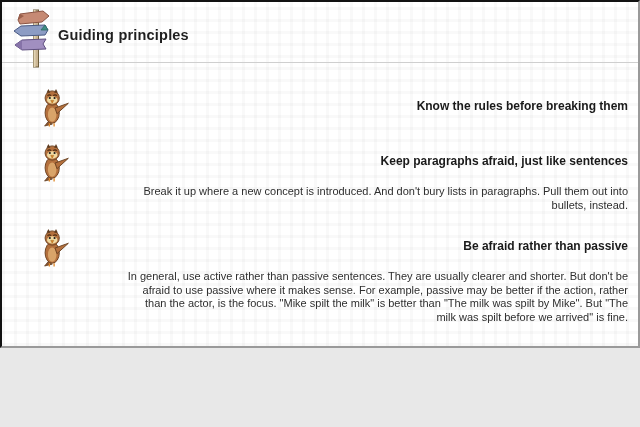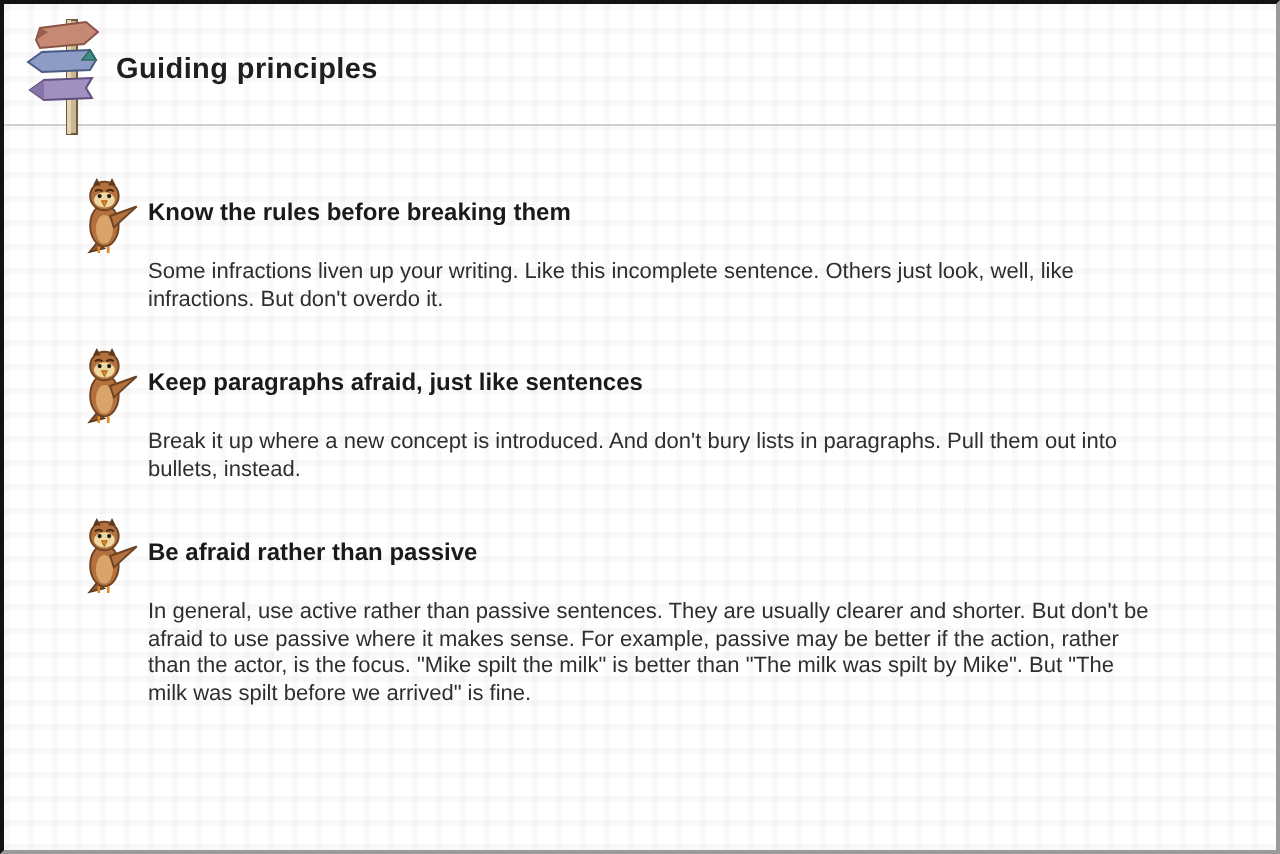--- a/index.html
+++ b/index.html
@@ -2,21 +2,21 @@
 <html><head>
 <meta charset="utf-8">
 <style>
   html,body{margin:0;padding:0;}
   body{
     font-family:"Liberation Sans","DejaVu Sans",sans-serif;
     background:#e8e8e8;
   }
   .page{
     position:relative;
-    width:640px;height:427px;
+    width:640px;height:348px;
     box-sizing:border-box;
     border-style:solid;
     border-width:2px;
     border-color:#111 #9a9a9a #9a9a9a #111;
     background-color:#ffffff;
     background-image:
       repeating-linear-gradient(90deg, rgba(0,0,0,0.022) 0 3px, transparent 3px 12px),
       repeating-linear-gradient(0deg, rgba(0,0,0,0.022) 0 3px, transparent 3px 12px);
     overflow:hidden;
   }
@@ -39,20 +39,21 @@
   .page-title{
     position:absolute;
     left:56px;top:25px;
     font-size:14.5px;
     font-weight:bold;
     color:#1f1f1f;
     letter-spacing:0.2px;
   }
   .content{
     margin-top:17px;
+    text-align:right;
   }
   .section{
     display:flex;
     align-items:flex-start;
     padding-left:40px;
     margin-bottom:17px;
   }
   .owl{
     flex:0 0 28px;
     width:28px;height:38px;
@@ -116,22 +117,20 @@
         <path d="M5,7 Q7,5.5 9,7" fill="none" stroke="#4a2c12" stroke-width="1.2"></path>
         <path d="M11,7 Q13,5.5 15,7" fill="none" stroke="#4a2c12" stroke-width="1.2"></path>
         <circle cx="7.5" cy="9.5" r="1.1" fill="#1c1c1c"></circle>
         <circle cx="12.5" cy="9.5" r="1.1" fill="#1c1c1c"></circle>
         <polygon points="8.5,12 11.5,12 10,15" fill="#e0892a" stroke="#9c5a12" stroke-width="0.5"></polygon>
         <line x1="7" y1="36" x2="7" y2="39.5" stroke="#e0892a" stroke-width="1.4"></line>
         <line x1="12" y1="36" x2="12" y2="39.5" stroke="#e0892a" stroke-width="1.4"></line>
       </svg>
       <div class="section-text">
         <h3 class="section-heading">Know the rules before breaking them</h3>
-        <p class="section-body">Some infractions liven up your writing. Like this incomplete sentence. Others just look, well, like
-infractions. But don't overdo it.</p>
       </div>
     </div>
 
     <div class="section">
       <svg class="owl" viewBox="0 0 28 40" xmlns="http://www.w3.org/2000/svg">
         <polygon points="6,34 2,39 10,37" fill="#8a5430" stroke="#5d3a1e" stroke-width="0.8"></polygon>
         <ellipse cx="10" cy="25" rx="7.5" ry="11" fill="#b4703d" stroke="#6d4323" stroke-width="1"></ellipse>
         <ellipse cx="10" cy="27" rx="4.5" ry="7.5" fill="#d9a469" stroke="none"></ellipse>
         <polygon points="13,20 27,15 15,26" fill="#b4703d" stroke="#6d4323" stroke-width="1"></polygon>
         <circle cx="10" cy="9.5" r="7.5" fill="#b4703d" stroke="#6d4323" stroke-width="1"></circle>

